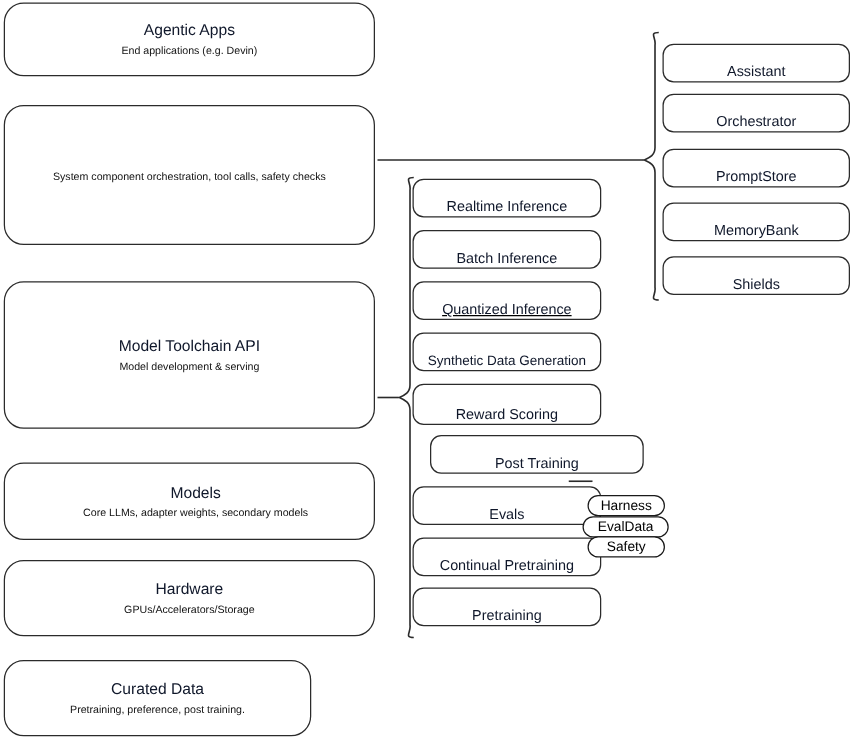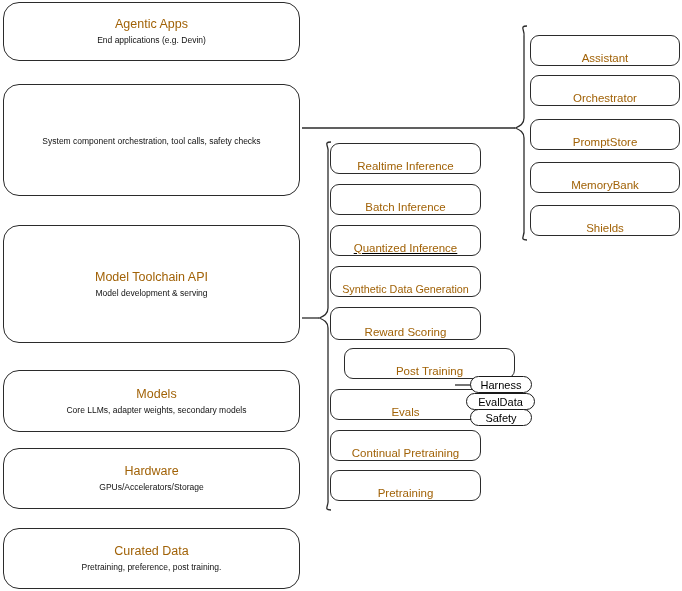--- a/index.html
+++ b/index.html
@@ -28,21 +28,21 @@
     background: #ffffff;
     display: flex;
     flex-direction: column;
     align-items: center;
     justify-content: center;
     text-align: center;
   }
   .box .title {
     font-size: 12.5px;
     line-height: 16px;
-    color: #a16207;
+    color: #0f172a;
     white-space: nowrap;
   }
   .box .subtitle {
     font-size: 8.5px;
     line-height: 13px;
     color: #111111;
     margin-top: 2px;
     white-space: nowrap;
   }
 
@@ -68,20 +68,21 @@
     border-radius: 999px;
     background: #ffffff;
     display: flex;
     align-items: center;
     justify-content: center;
     font-size: 11px;
     line-height: 12px;
     color: #000000;
     white-space: nowrap;
     z-index: 6;
+    margin-top: 20px;
   }
 
   
   #connectors {
     position: absolute;
     left: 0;
     top: 0;
     width: 682px;
     height: 591px;
     pointer-events: none;
@@ -142,21 +143,21 @@
   <div class="box layer-box" style="left:3px; top:370px; width:297px; height:62px;padding-left:10px;">
     <div class="title">Models</div>
     <div class="subtitle">Core LLMs, adapter weights, secondary models</div>
   </div>
 
   <div class="box layer-box" style="left:3px; top:448px; width:297px; height:61px;">
     <div class="title">Hardware</div>
     <div class="subtitle">GPUs/Accelerators/Storage</div>
   </div>
 
-  <div class="box layer-box" style="left:3px; top:528px; width:297px; height:61px;">
+  <div class="box layer-box" style="left:3px; top:528px; width:246px; height:61px;">
     <div class="title">Curated Data</div>
     <div class="subtitle">Pretraining, preference, post training.</div>
   </div>
 
   <div class="box small-box" style="left:330px; top:143px; width:151px; height:31px; z-index:3;">
     <div class="title">Realtime Inference</div>
   </div>
   <div class="box small-box" style="left:330px; top:184px; width:151px; height:31px; z-index:3;">
     <div class="title">Batch Inference</div>
   </div>

